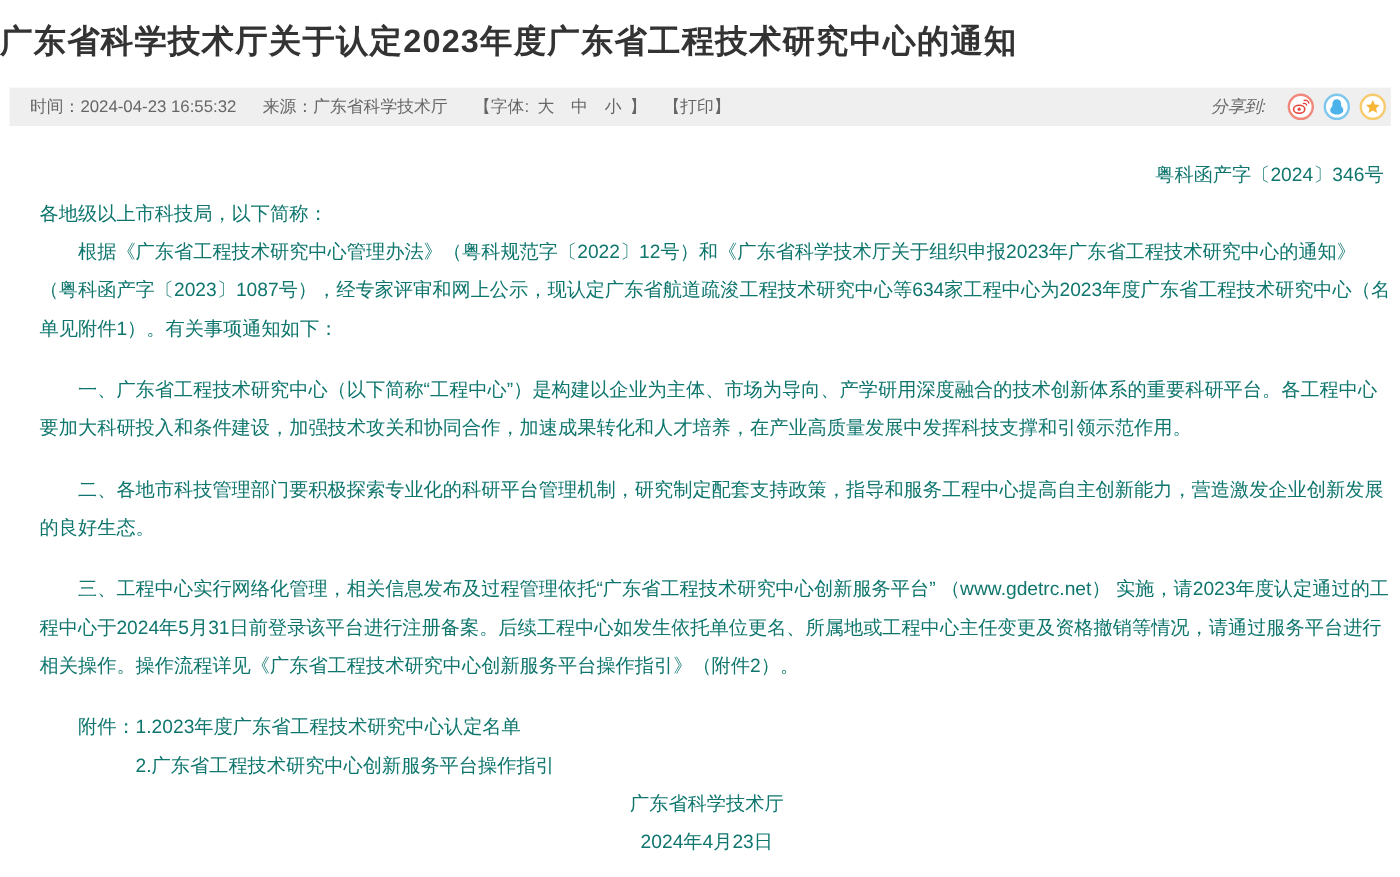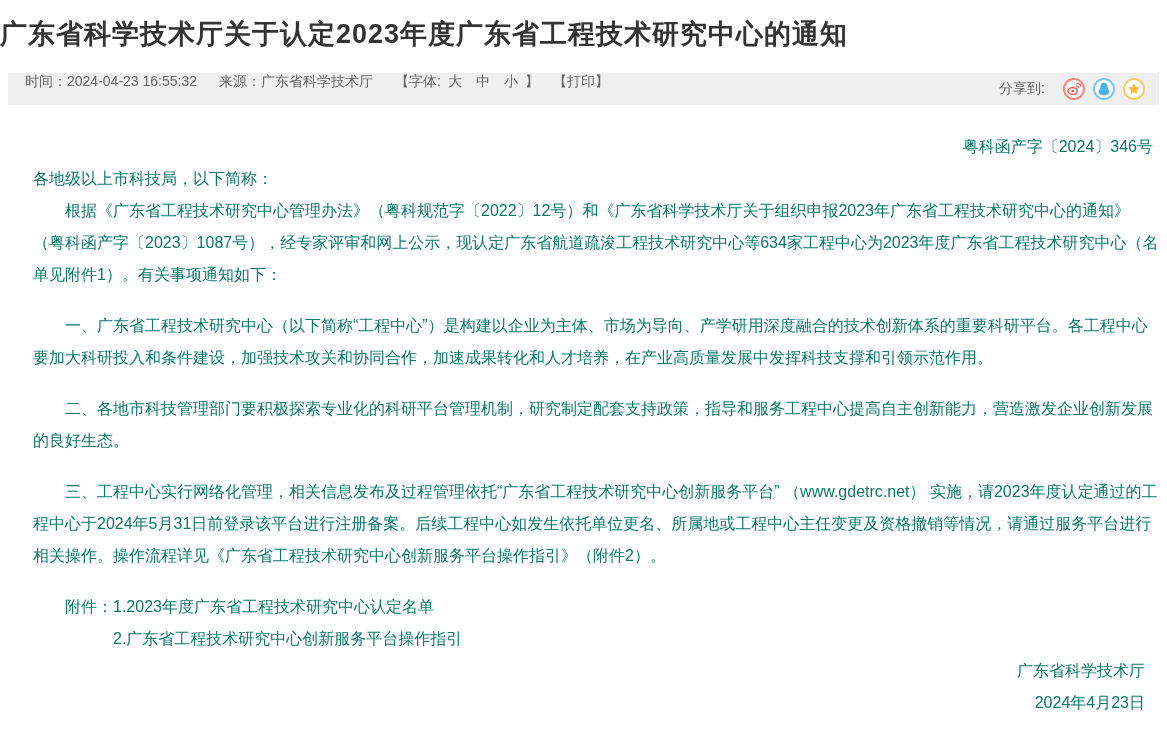--- a/index.html
+++ b/index.html
@@ -7,45 +7,45 @@
   body {
     width:1167px; height:731px; background:#ffffff; overflow:hidden;
     font-family:"Liberation Sans", sans-serif; color:#333333;
   }
   .title {
     margin:14px 0 0; font-size:27px; font-weight:bold; text-align:left;
     color:#333333; line-height:40px; letter-spacing:1px;
   }
   .meta-bar {
     margin:19px 8px 0; height:32px; background:#efefef;
-    display:flex; font-size:14px; color:#666666;
-    padding:0 14px 0 17px;
+    display:flex; align-items:center; font-size:14px; color:#666666;
+    padding:0 4px 0 17px;
   }
   .meta-item { margin-right:22px; white-space:nowrap; }
   .font-control { white-space:nowrap; margin-right:6px; }
   .font-opt { cursor:pointer; margin:0 7px; color:#666666; text-decoration:none; }
   .print { cursor:pointer; color:#666666; text-decoration:none; margin-left:8px; white-space:nowrap; }
-  .share { margin-left:auto; display:flex; align-items:center; }
+  .share { margin-left:auto; display:flex; align-items:center;font-style:italic; }
   .share-label { margin-right:10px; }
   .share-icon {
     width:22px; height:22px; border-radius:50%; border:2px solid; background:#ffffff;
     display:inline-flex; align-items:center; justify-content:center;
     margin-left:8px; cursor:pointer;
   }
   .share-icon svg { display:block; }
   .weibo { border-color:#f0887b; }
   .qq    { border-color:#7dc6ee; }
   .qzone { border-color:#f8ca6e; }
   .content { padding:26px 8px 0; font-size:16px; line-height:32px; color:#0f766e;margin-left:25px; }
   .doc-number { text-align:right; padding-right:6px; }
   .para { margin:0; text-indent:2em; }
   .spaced { margin-top:19px; }
   .att-line1 { text-indent:2em; }
   .att-line2 { text-indent:5em; }
-  .signature { text-align:right; padding-right:14px; }
+  .signature { text-align:center; padding-right:14px; }
 </style>
 </head>
 <body>
 
 <h1 class="title">广东省科学技术厅关于认定2023年度广东省工程技术研究中心的通知</h1>
 
 <div class="meta-bar">
   <span class="meta-item">时间：2024-04-23 16:55:32</span>
   <span class="meta-item">来源：广东省科学技术厅</span>
   <span class="font-control"><span>【字体:</span><a class="font-opt">大</a><a class="font-opt">中</a><a class="font-opt">小</a><span>】</span></span>

